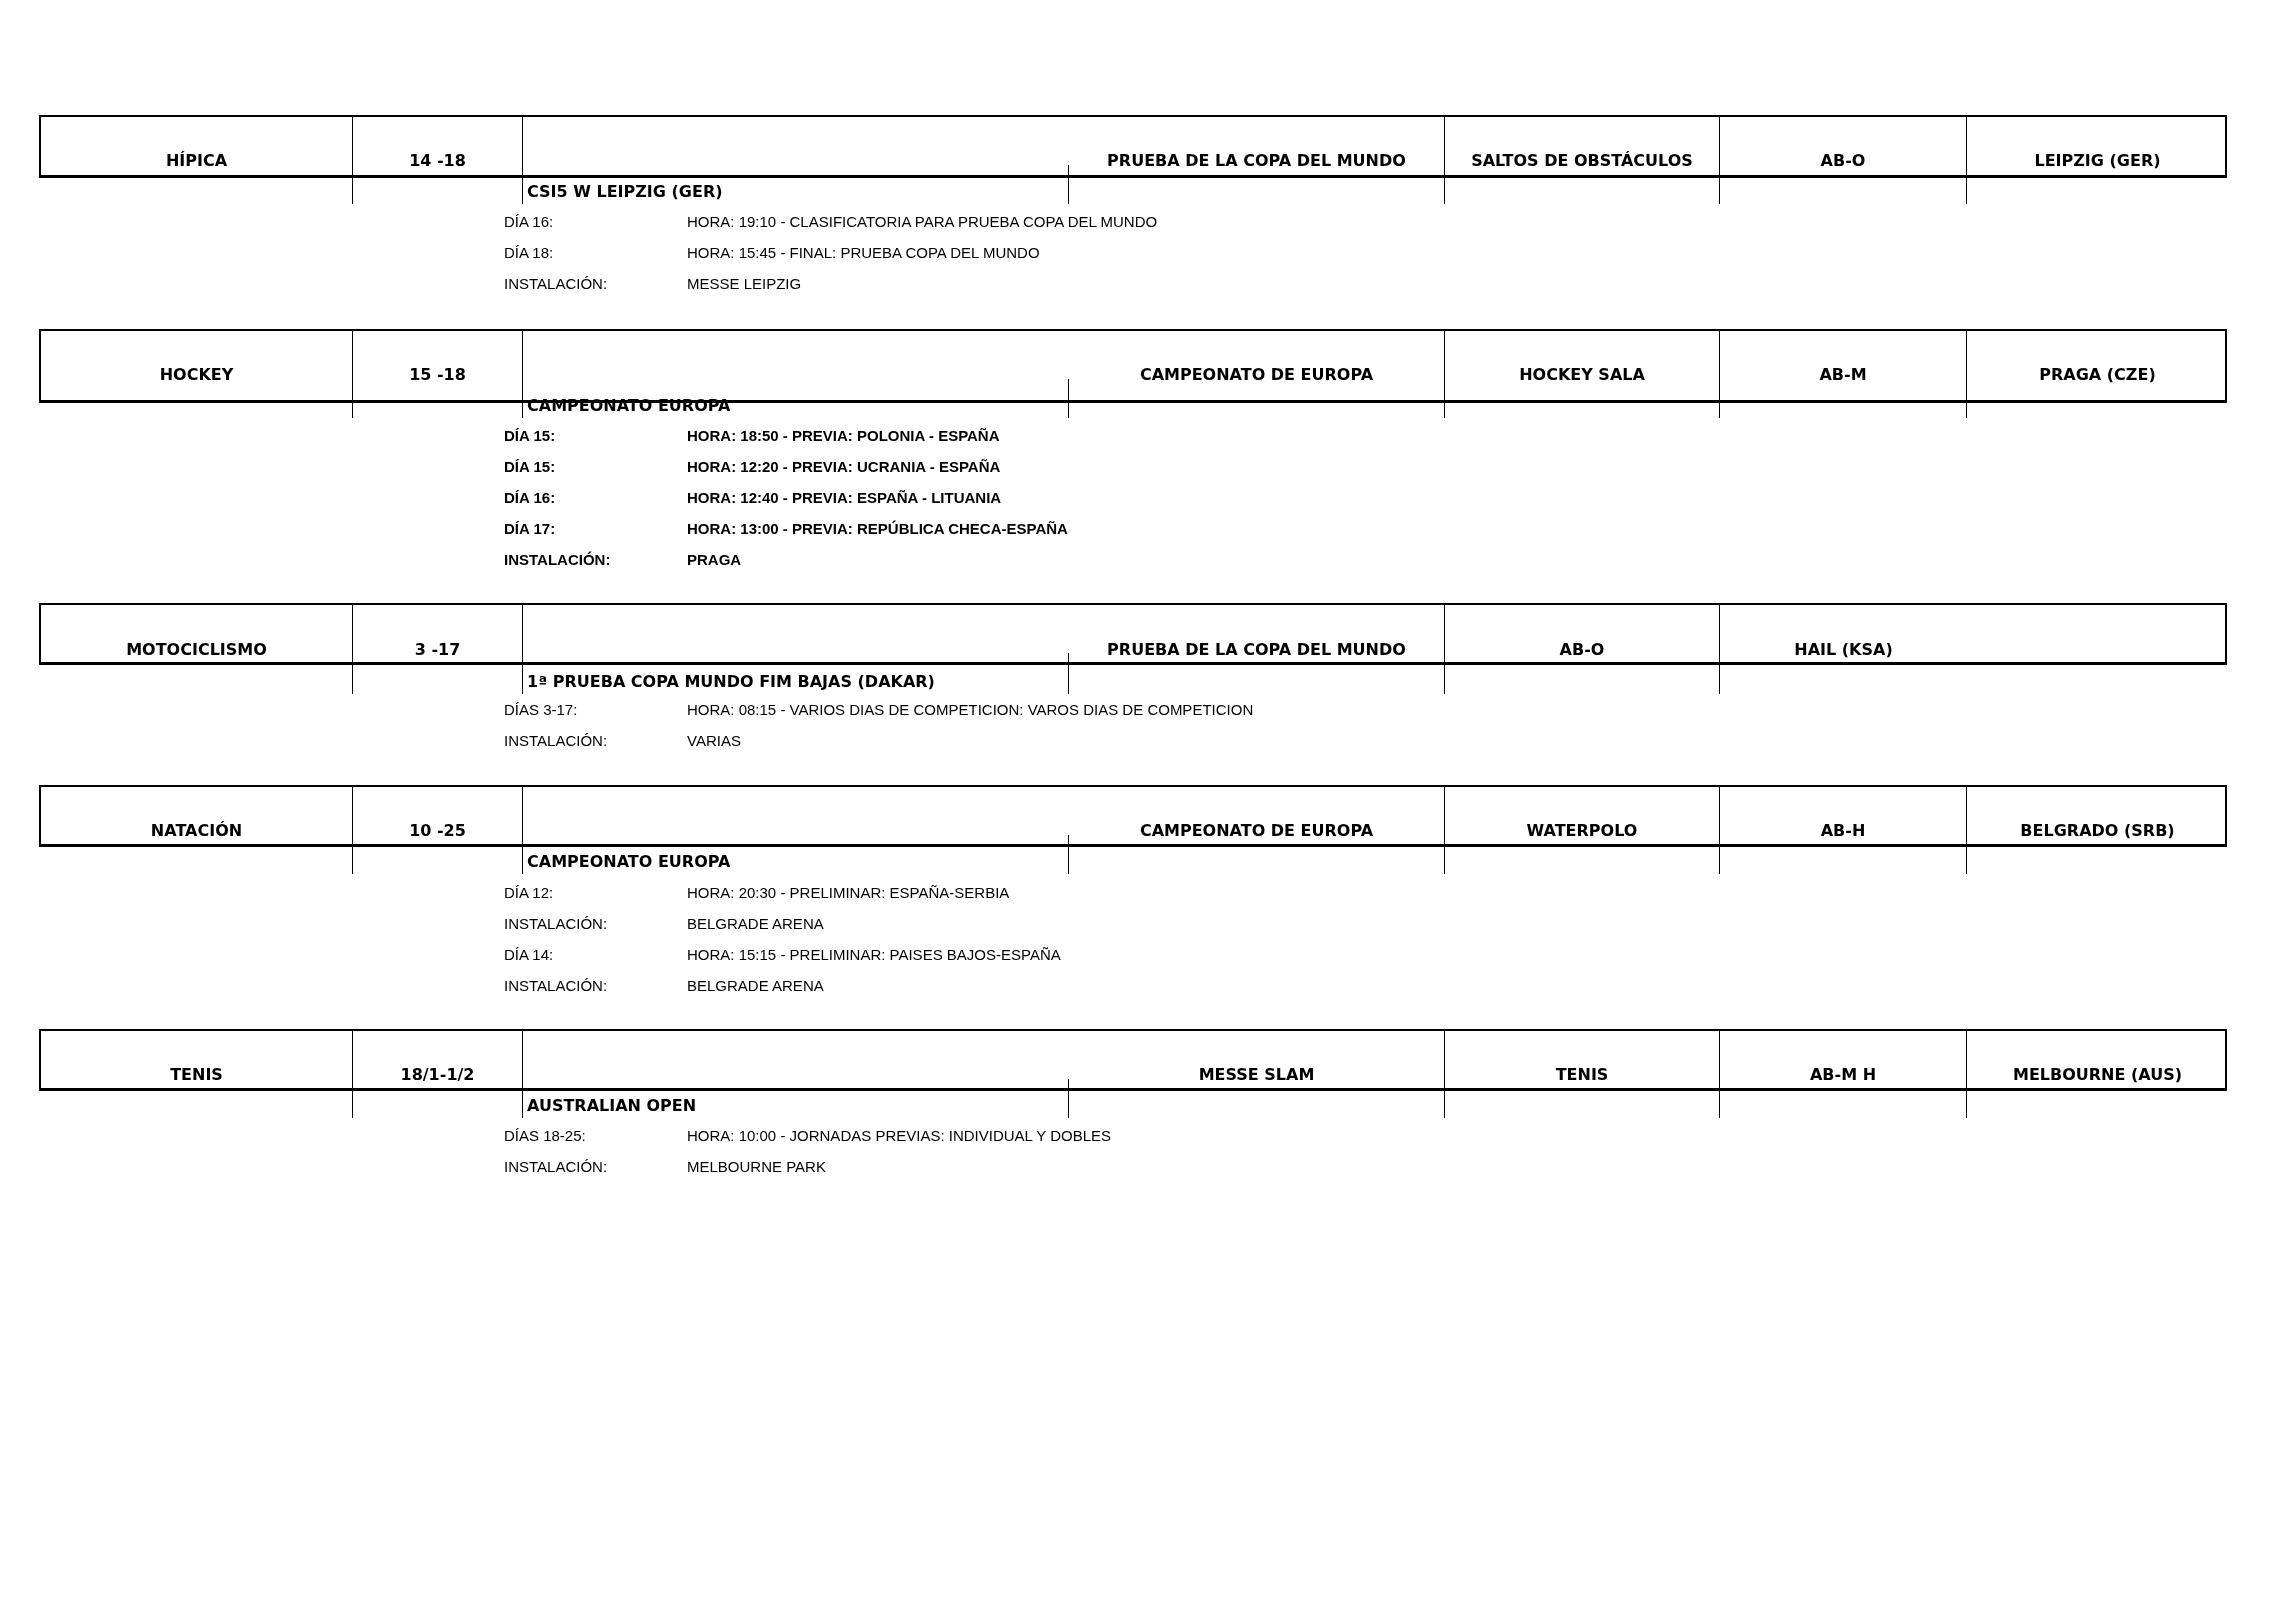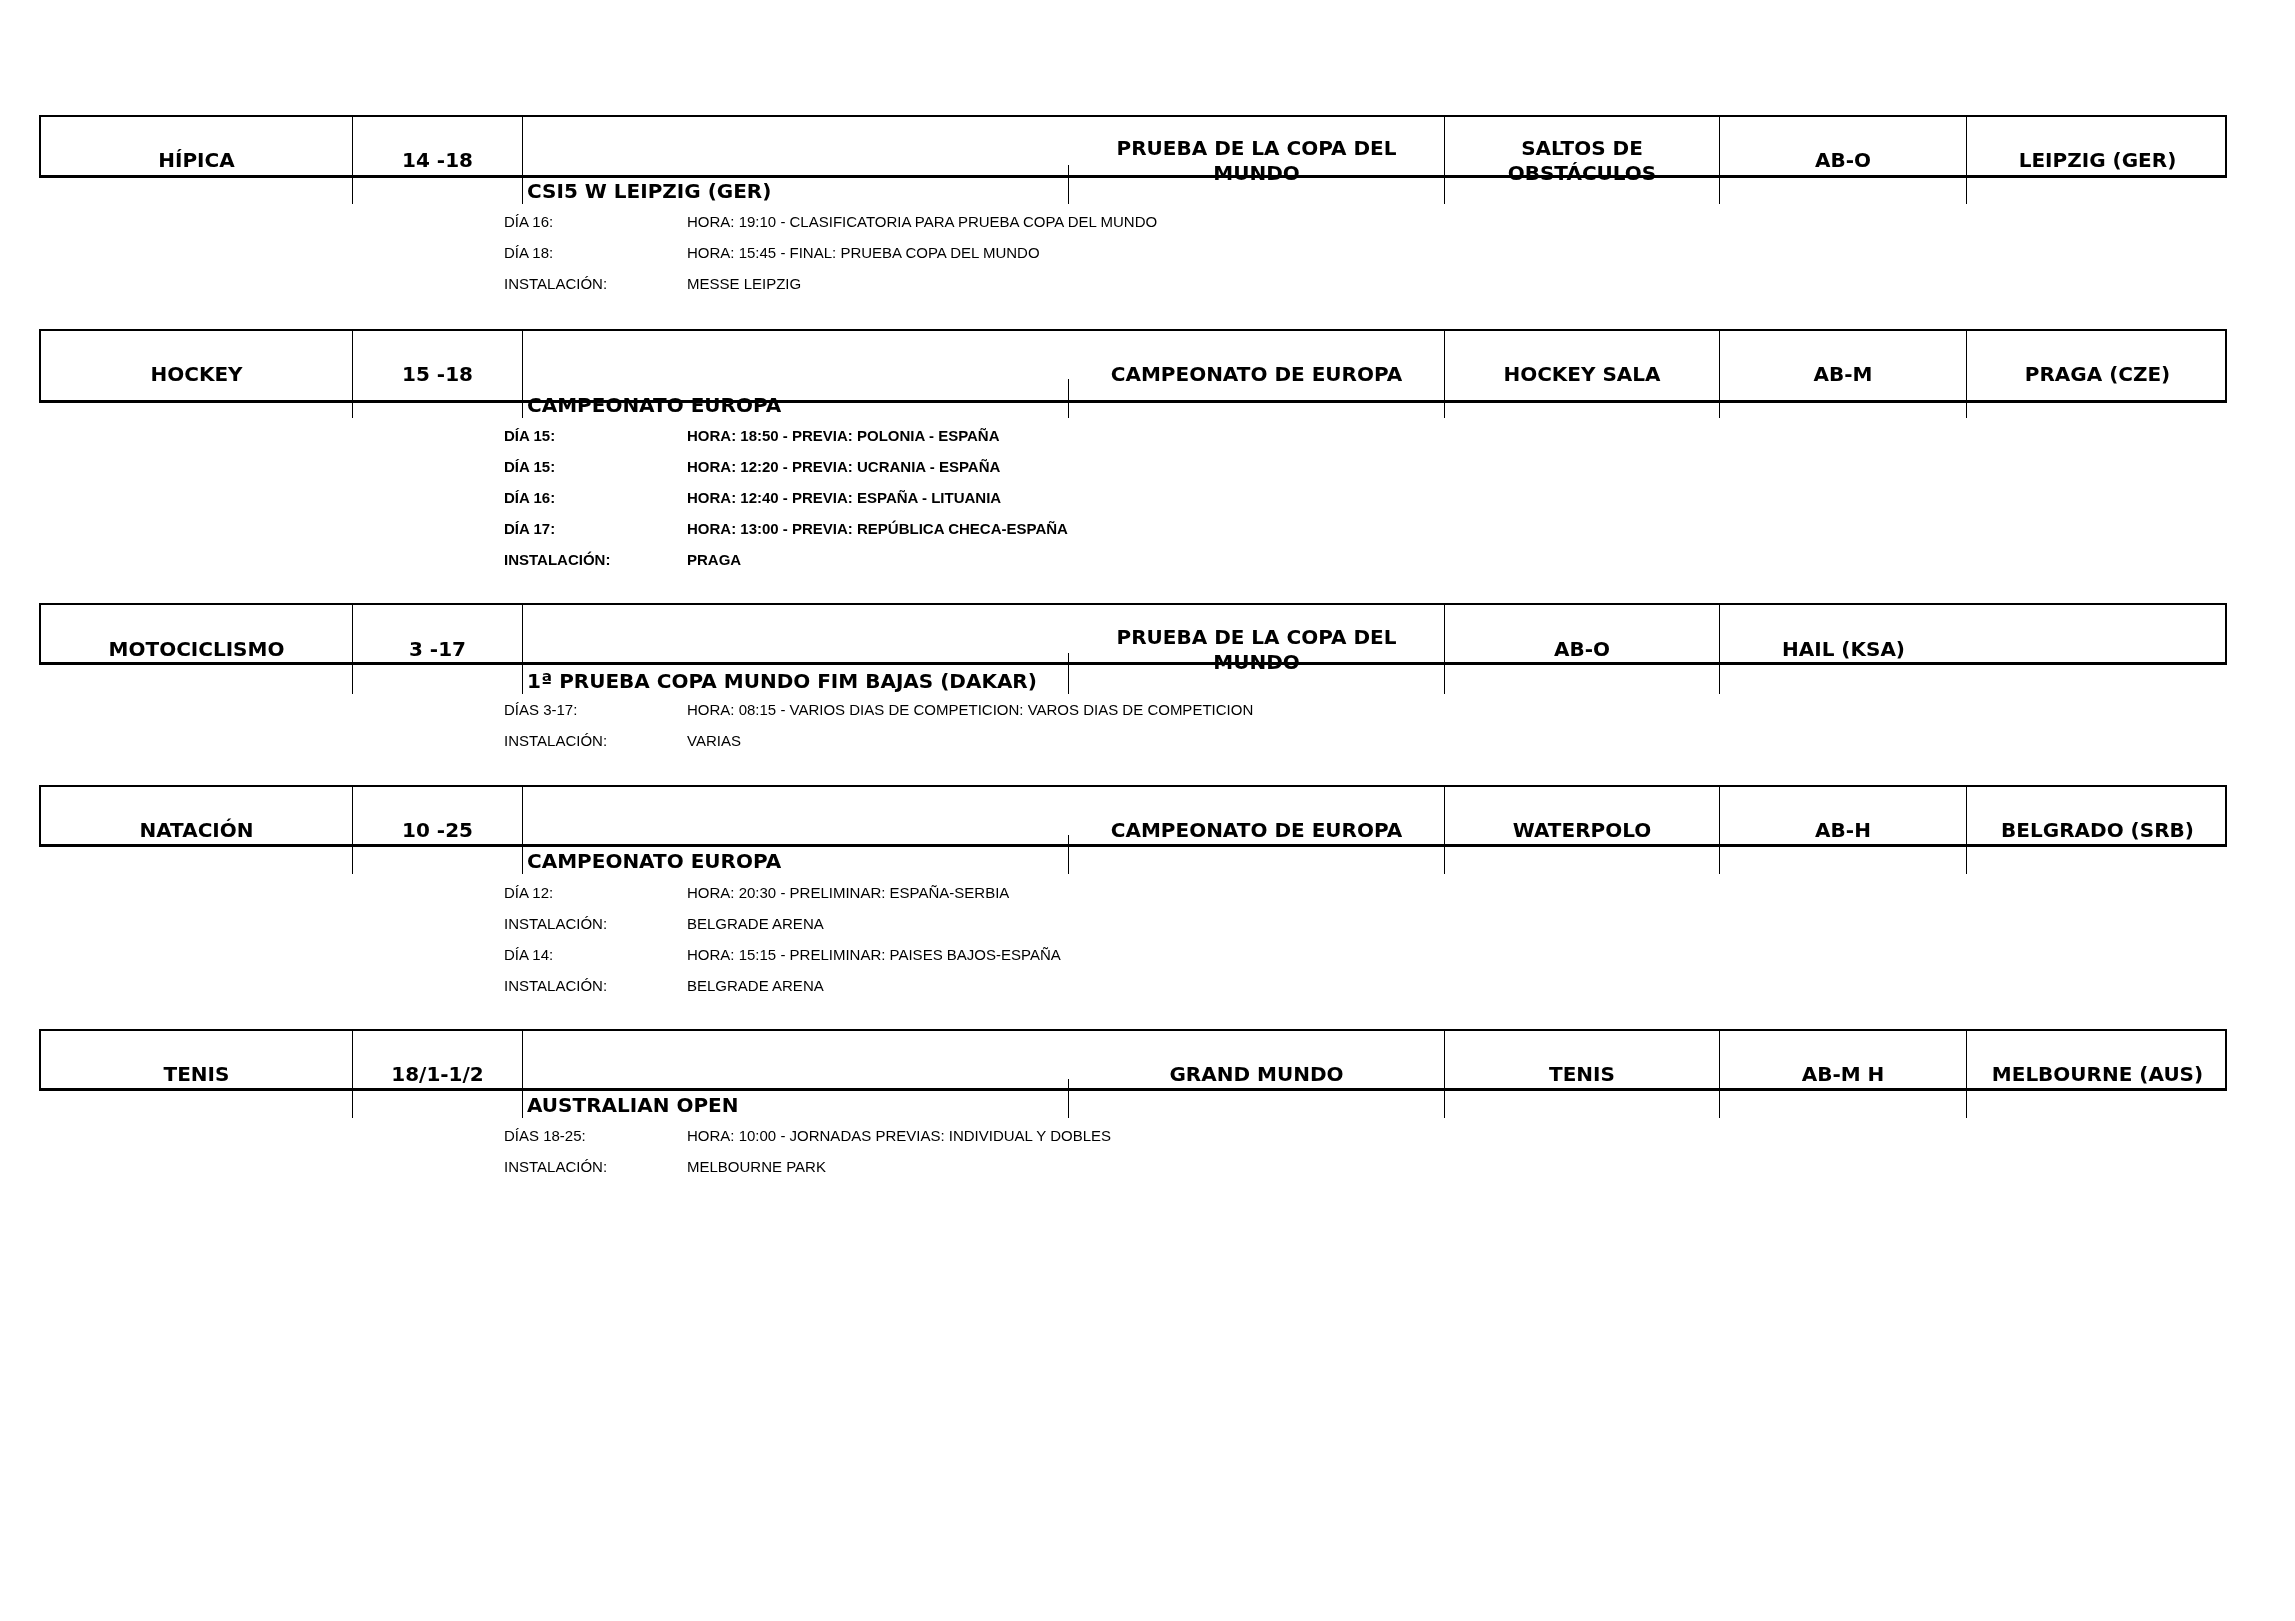--- a/index.html
+++ b/index.html
@@ -20,21 +20,21 @@
     width: 2188px;
     display: grid;
     grid-template-columns: 312px 170px 546px 376px 275px 247px 261px;
     border-top: 2.5px solid #000;
     border-bottom: 3.5px solid #000;
     border-left: 2px solid #000;
     border-right: 2px solid #000;
     box-sizing: border-box;
     font-family: "DejaVu Sans", sans-serif;
     font-weight: bold;
-    font-size: 20px;
+    font-size: 16px;
     line-height: 25px;
   }
   .cell {
     border-right: 1.5px solid #000;
     display: flex;
     align-items: center;
     justify-content: center;
     text-align: center;
     box-sizing: border-box;
     padding: 0 4px;
@@ -171,21 +171,21 @@
   <div class="detail-line">
     <span class="detail-label">INSTALACIÓN:</span>
     <span class="detail-value">BELGRADE ARENA</span>
   </div>
 </div>
 
 <div class="event-row" style="top:1029px;height:62px;">
   <div class="cell">TENIS</div>
   <div class="cell">18/1-1/2</div>
   <div class="cell left">AUSTRALIAN OPEN</div>
-  <div class="cell">GRAND MUNDO</div>
+  <div class="cell">MESSE SLAM</div>
   <div class="cell">TENIS</div>
   <div class="cell">AB-M H</div>
   <div class="cell">MELBOURNE (AUS)</div>
 </div>
 <div class="details" style="top:1120px;">
   <div class="detail-line">
     <span class="detail-label">DÍAS 18-25:</span>
     <span class="detail-value">HORA: 10:00 - JORNADAS PREVIAS: INDIVIDUAL Y DOBLES</span>
   </div>
   <div class="detail-line">

